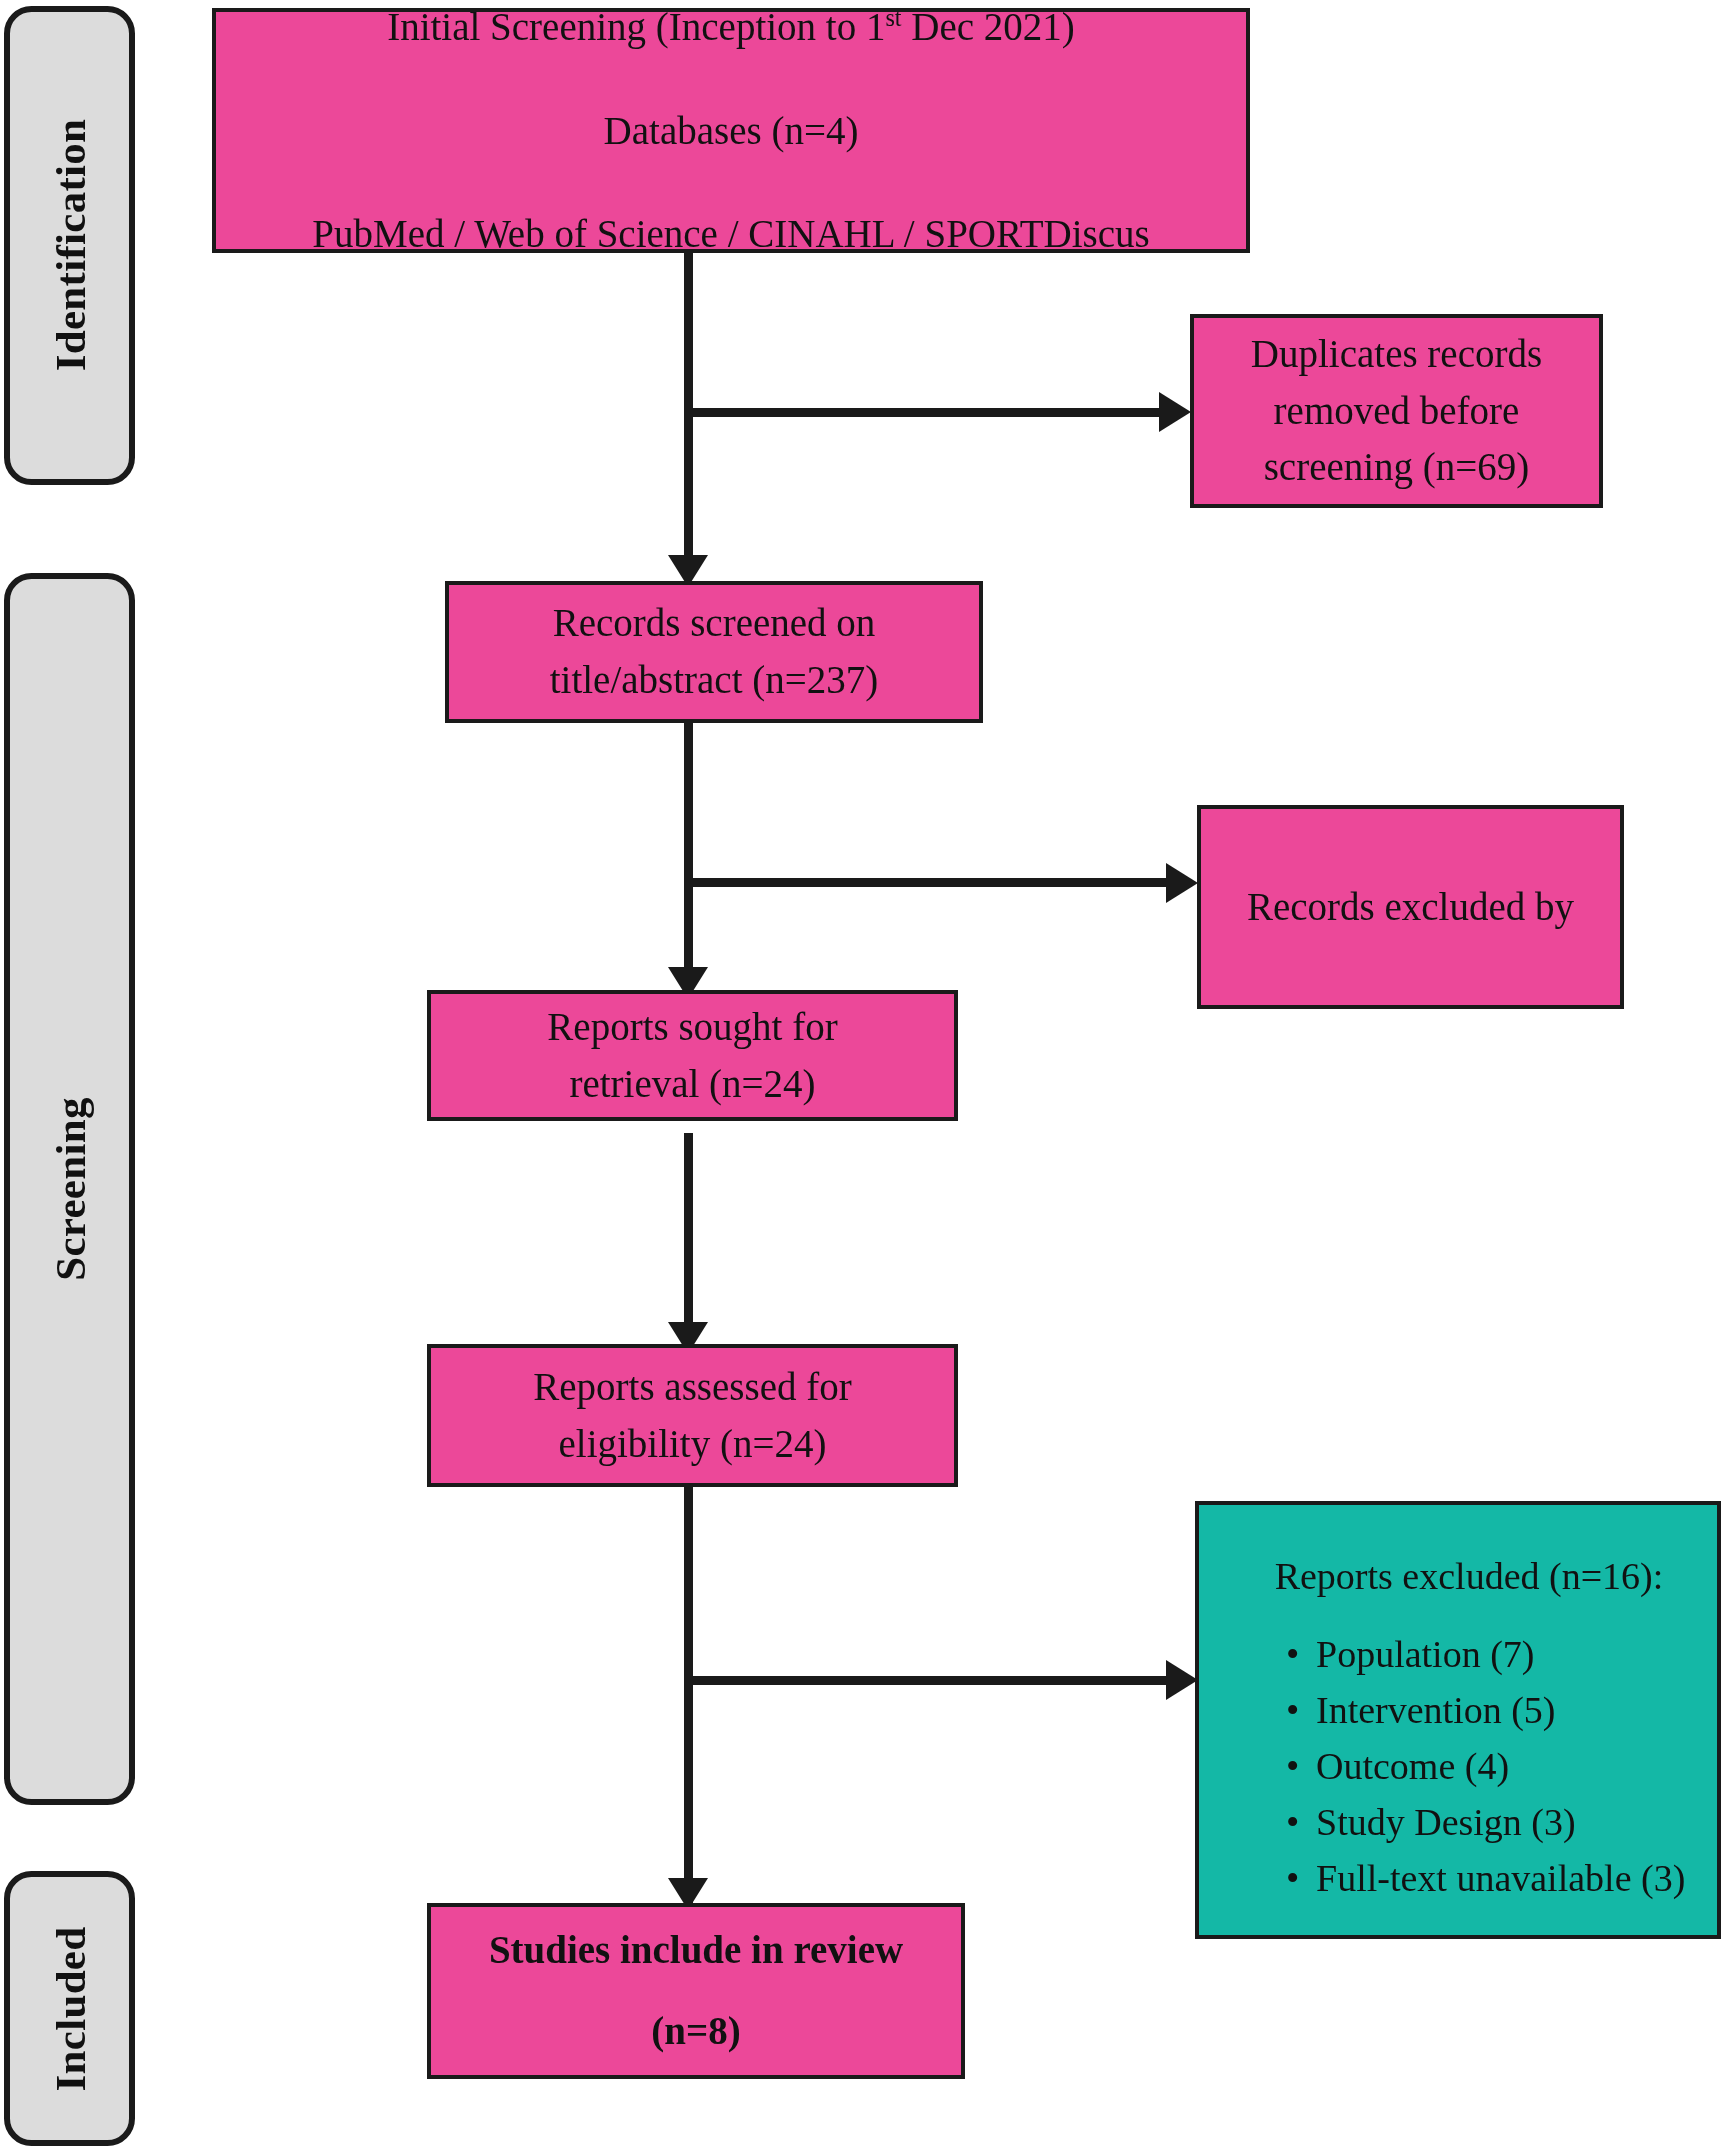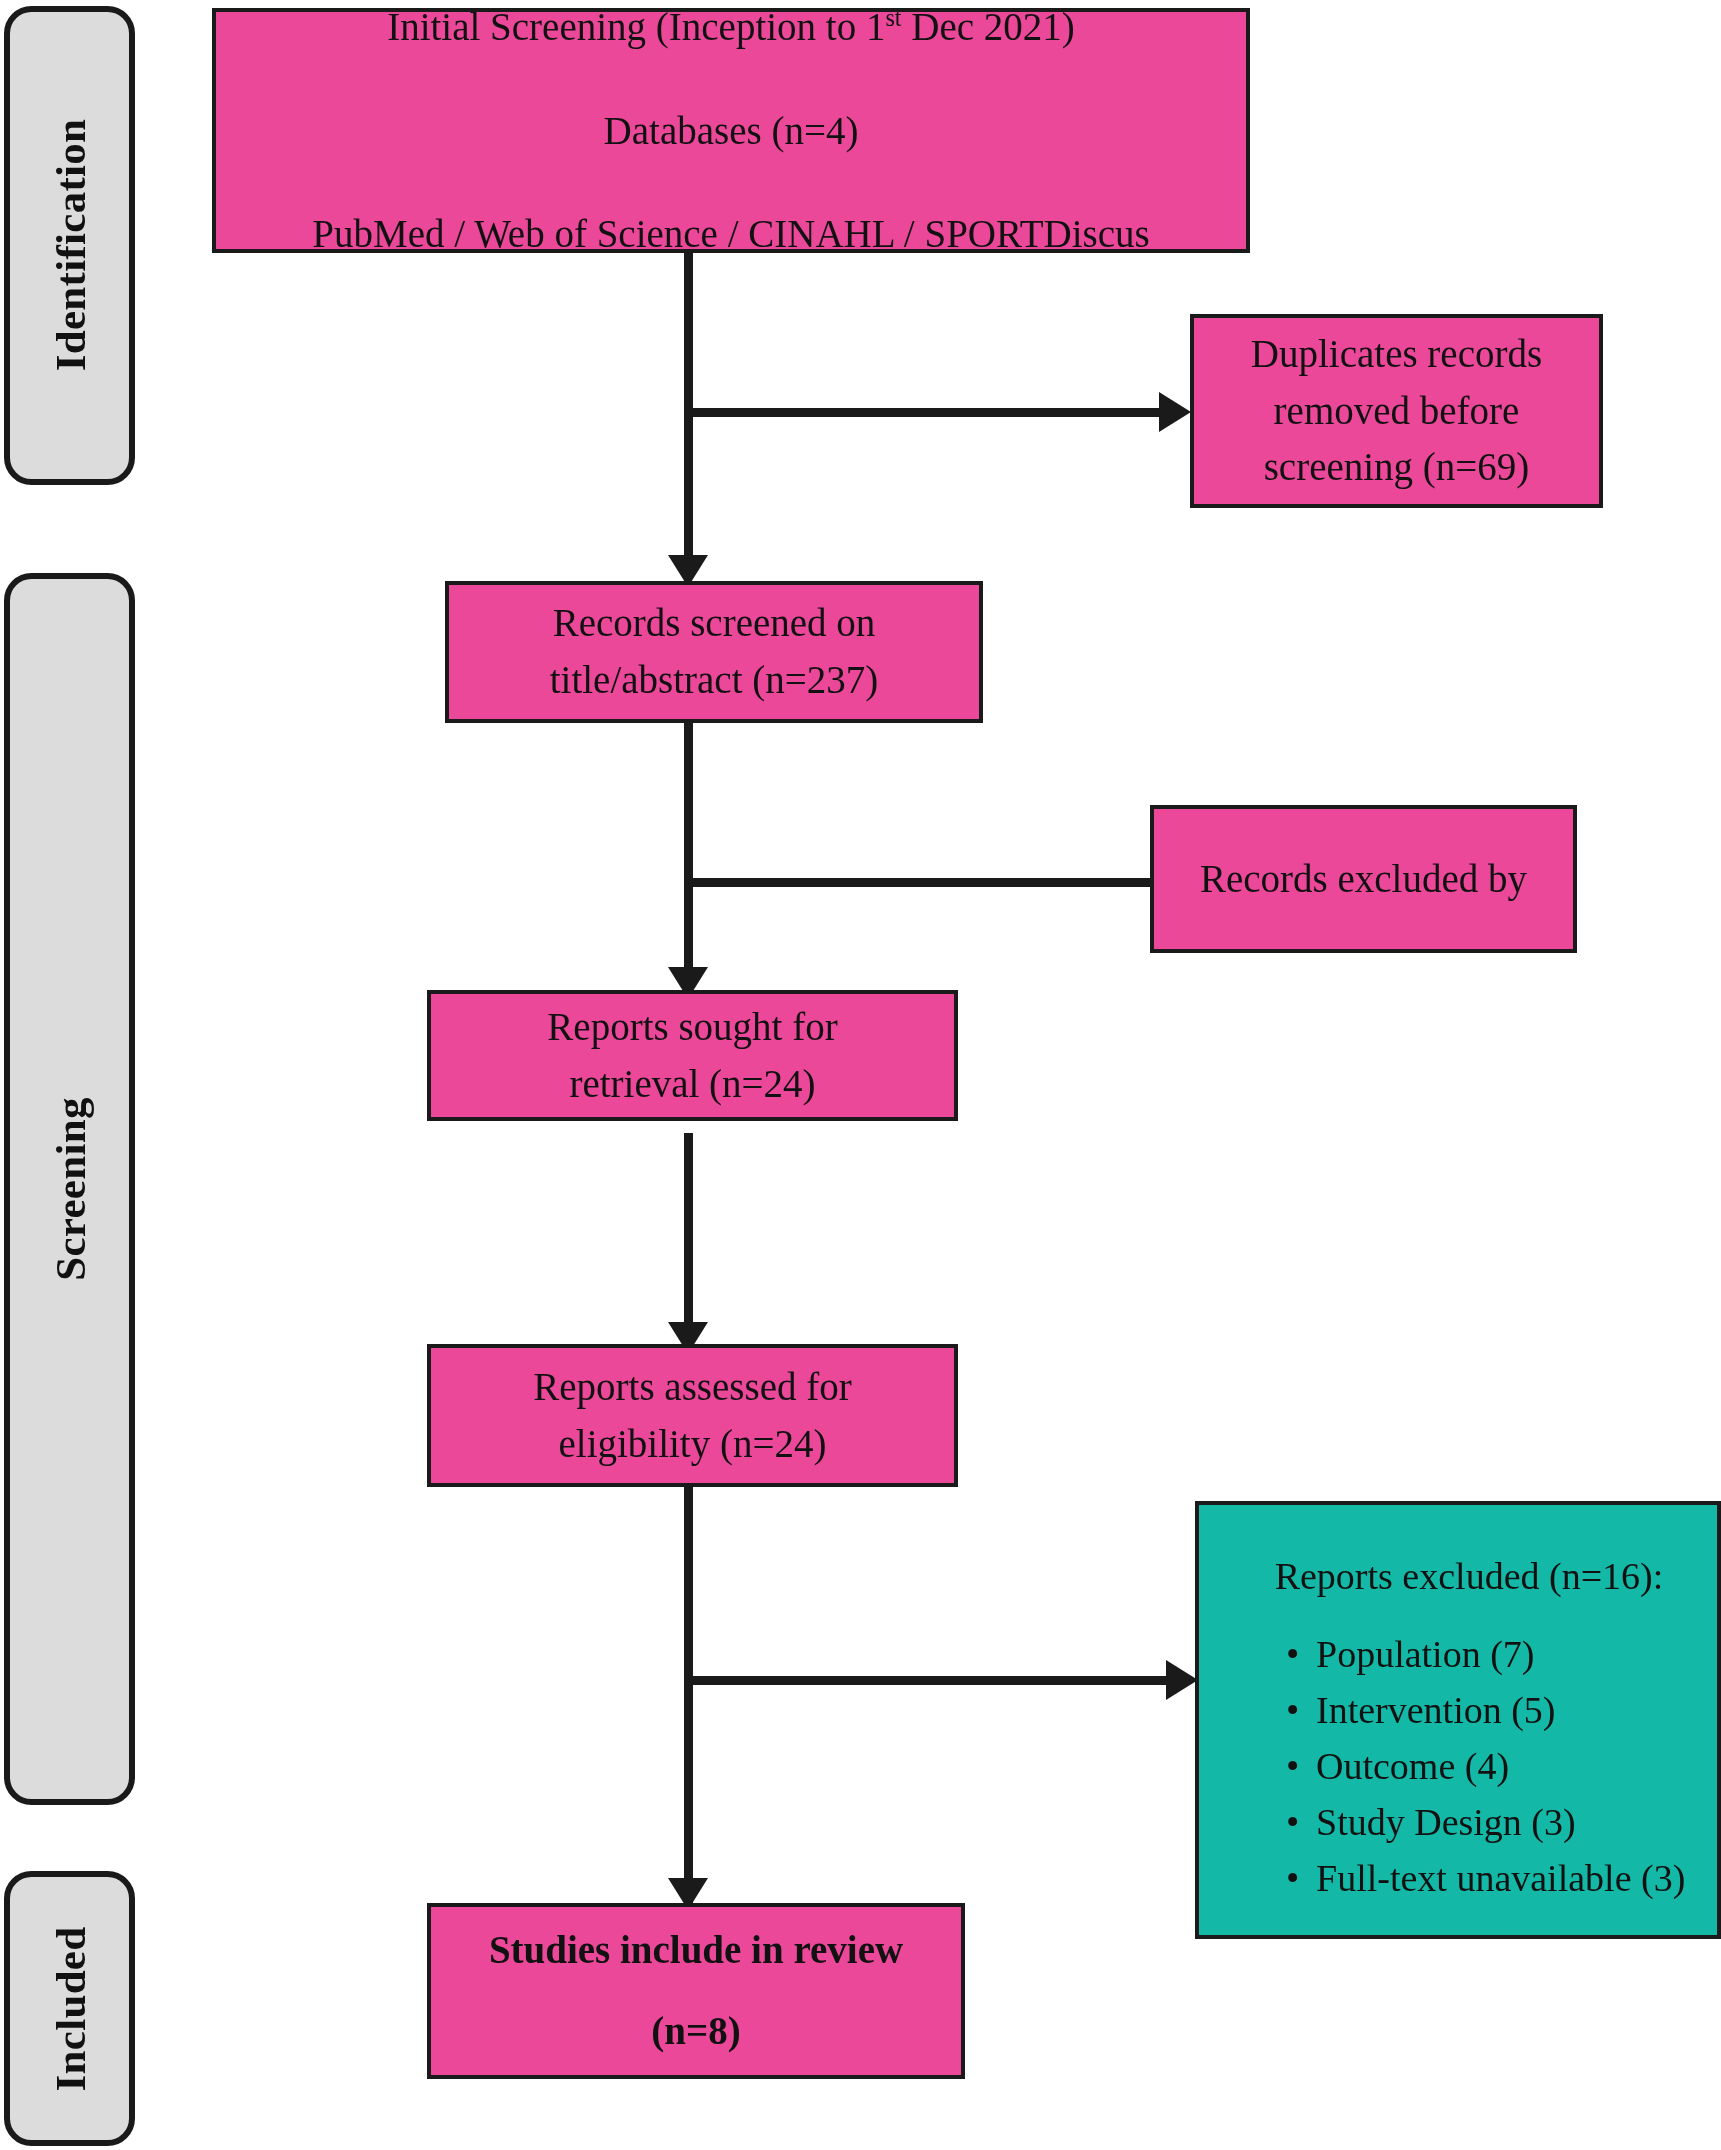--- a/index.html
+++ b/index.html
@@ -167,21 +167,21 @@
     <span class="line">Duplicates records</span>
     <span class="line">removed before</span>
     <span class="line">screening (n=69)</span>
   </div>
 
   <div class="flow-box" style="left:417px; top:581px; width:538px; height:142px;margin-left:28px;">
     <span class="line">Records screened on</span>
     <span class="line">title/abstract (n=237)</span>
   </div>
 
-  <div class="flow-box" style="left:1150px; top:805px; width:427px; height:148px;">
+  <div class="flow-box" style="left:1197px; top:805px; width:427px; height:204px;">
     <span class="line">Records excluded by</span>
   </div>
 
   <div class="flow-box" style="left:427px; top:990px; width:531px; height:131px;">
     <span class="line">Reports sought for</span>
     <span class="line">retrieval (n=24)</span>
   </div>
 
   <div class="flow-box" style="left:427px; top:1344px; width:531px; height:143px;">
     <span class="line">Reports assessed for</span>

